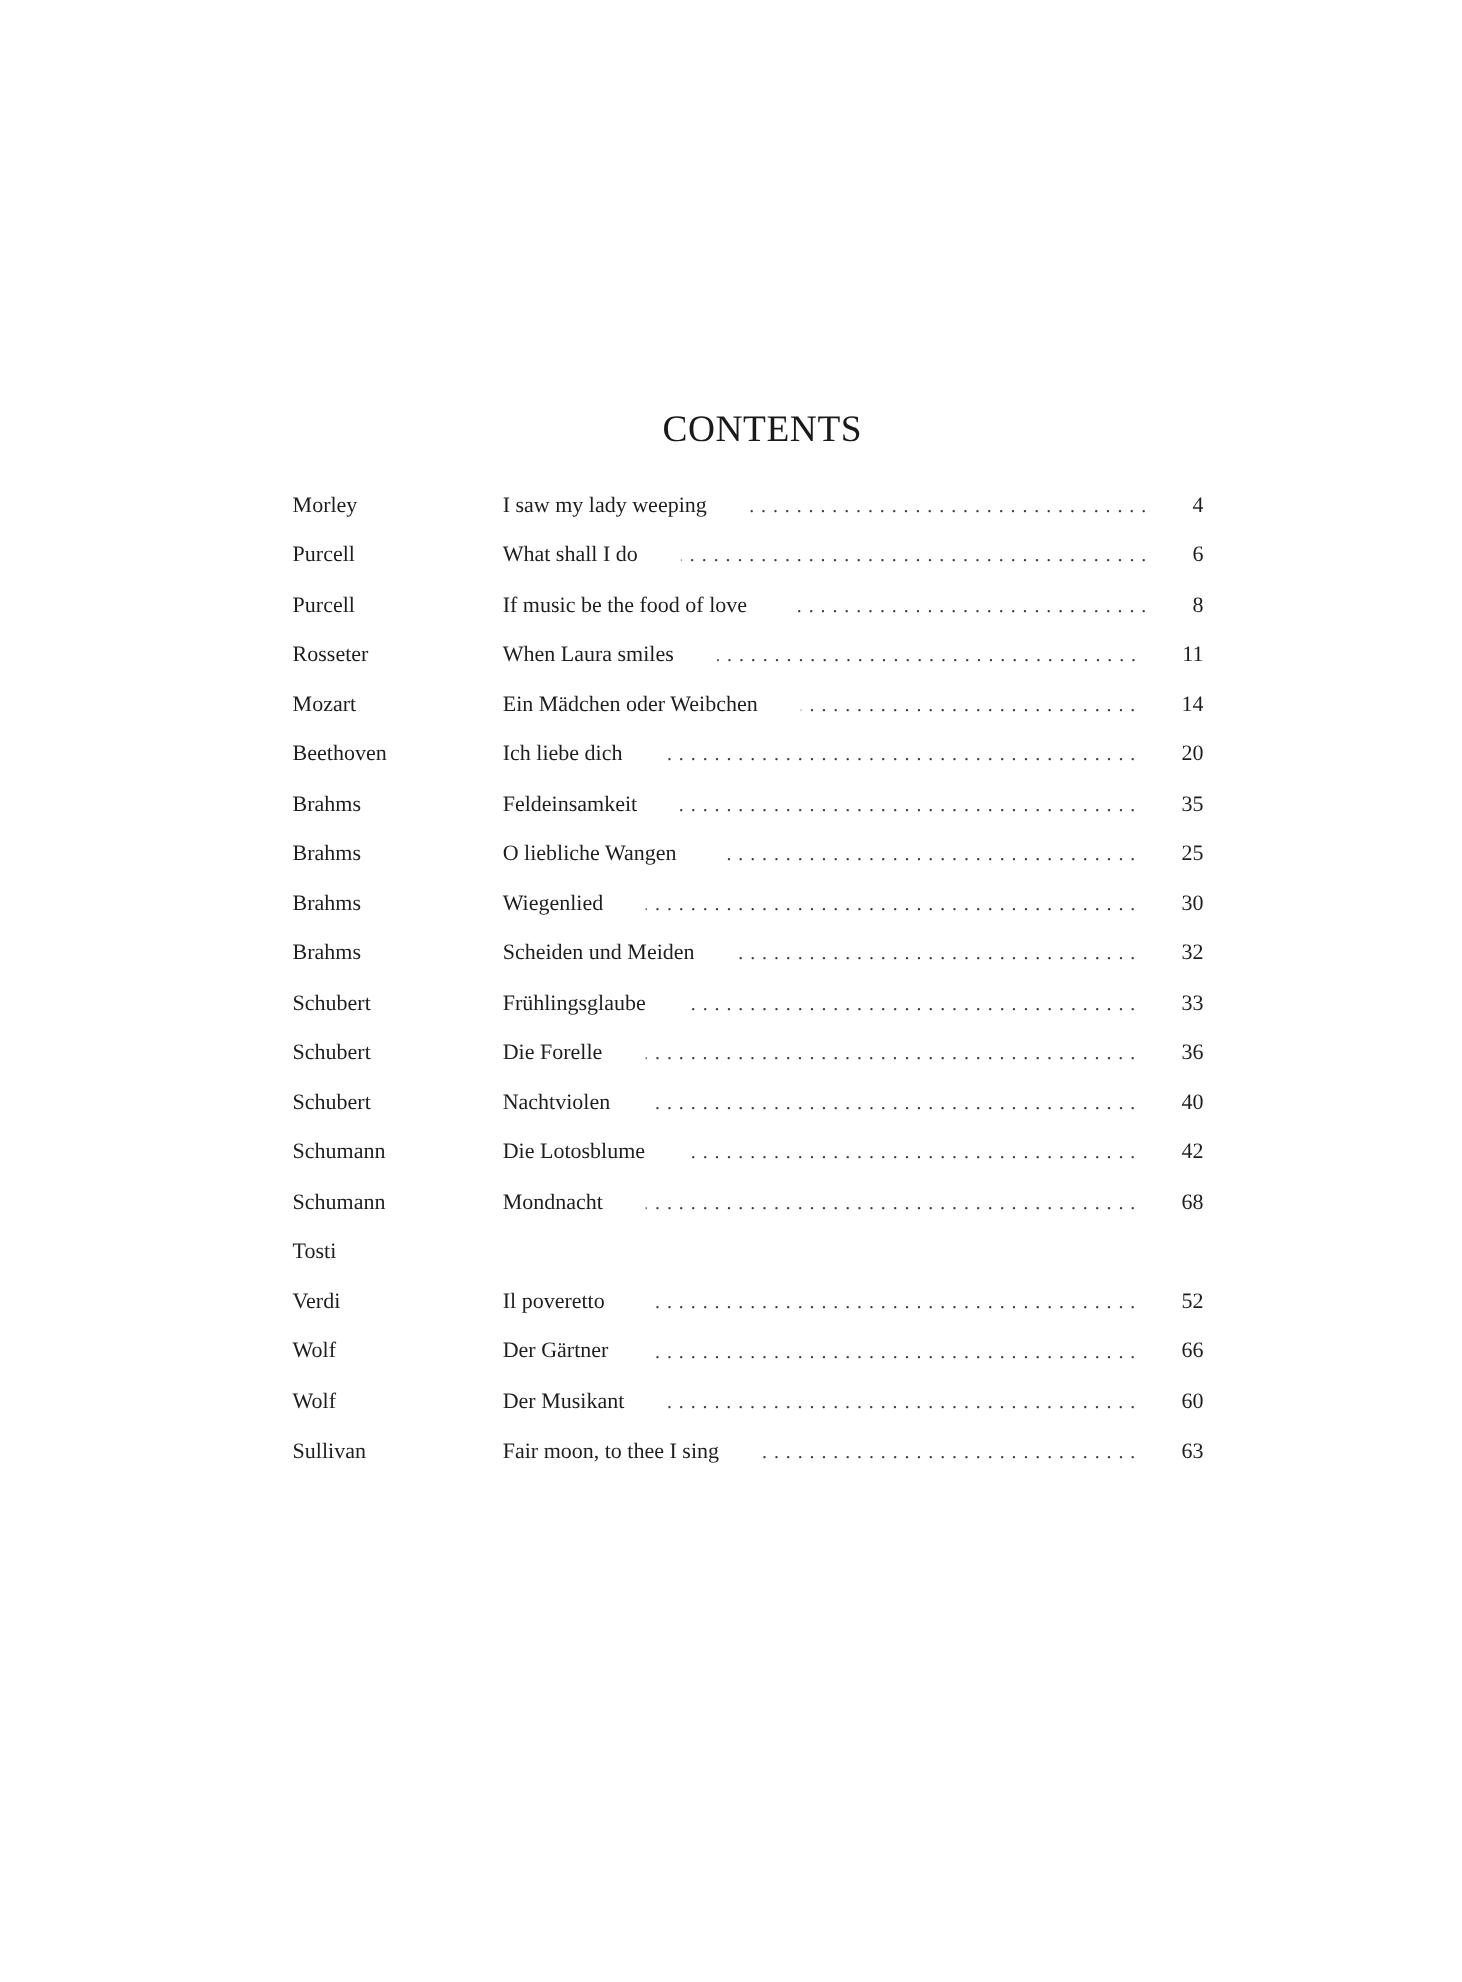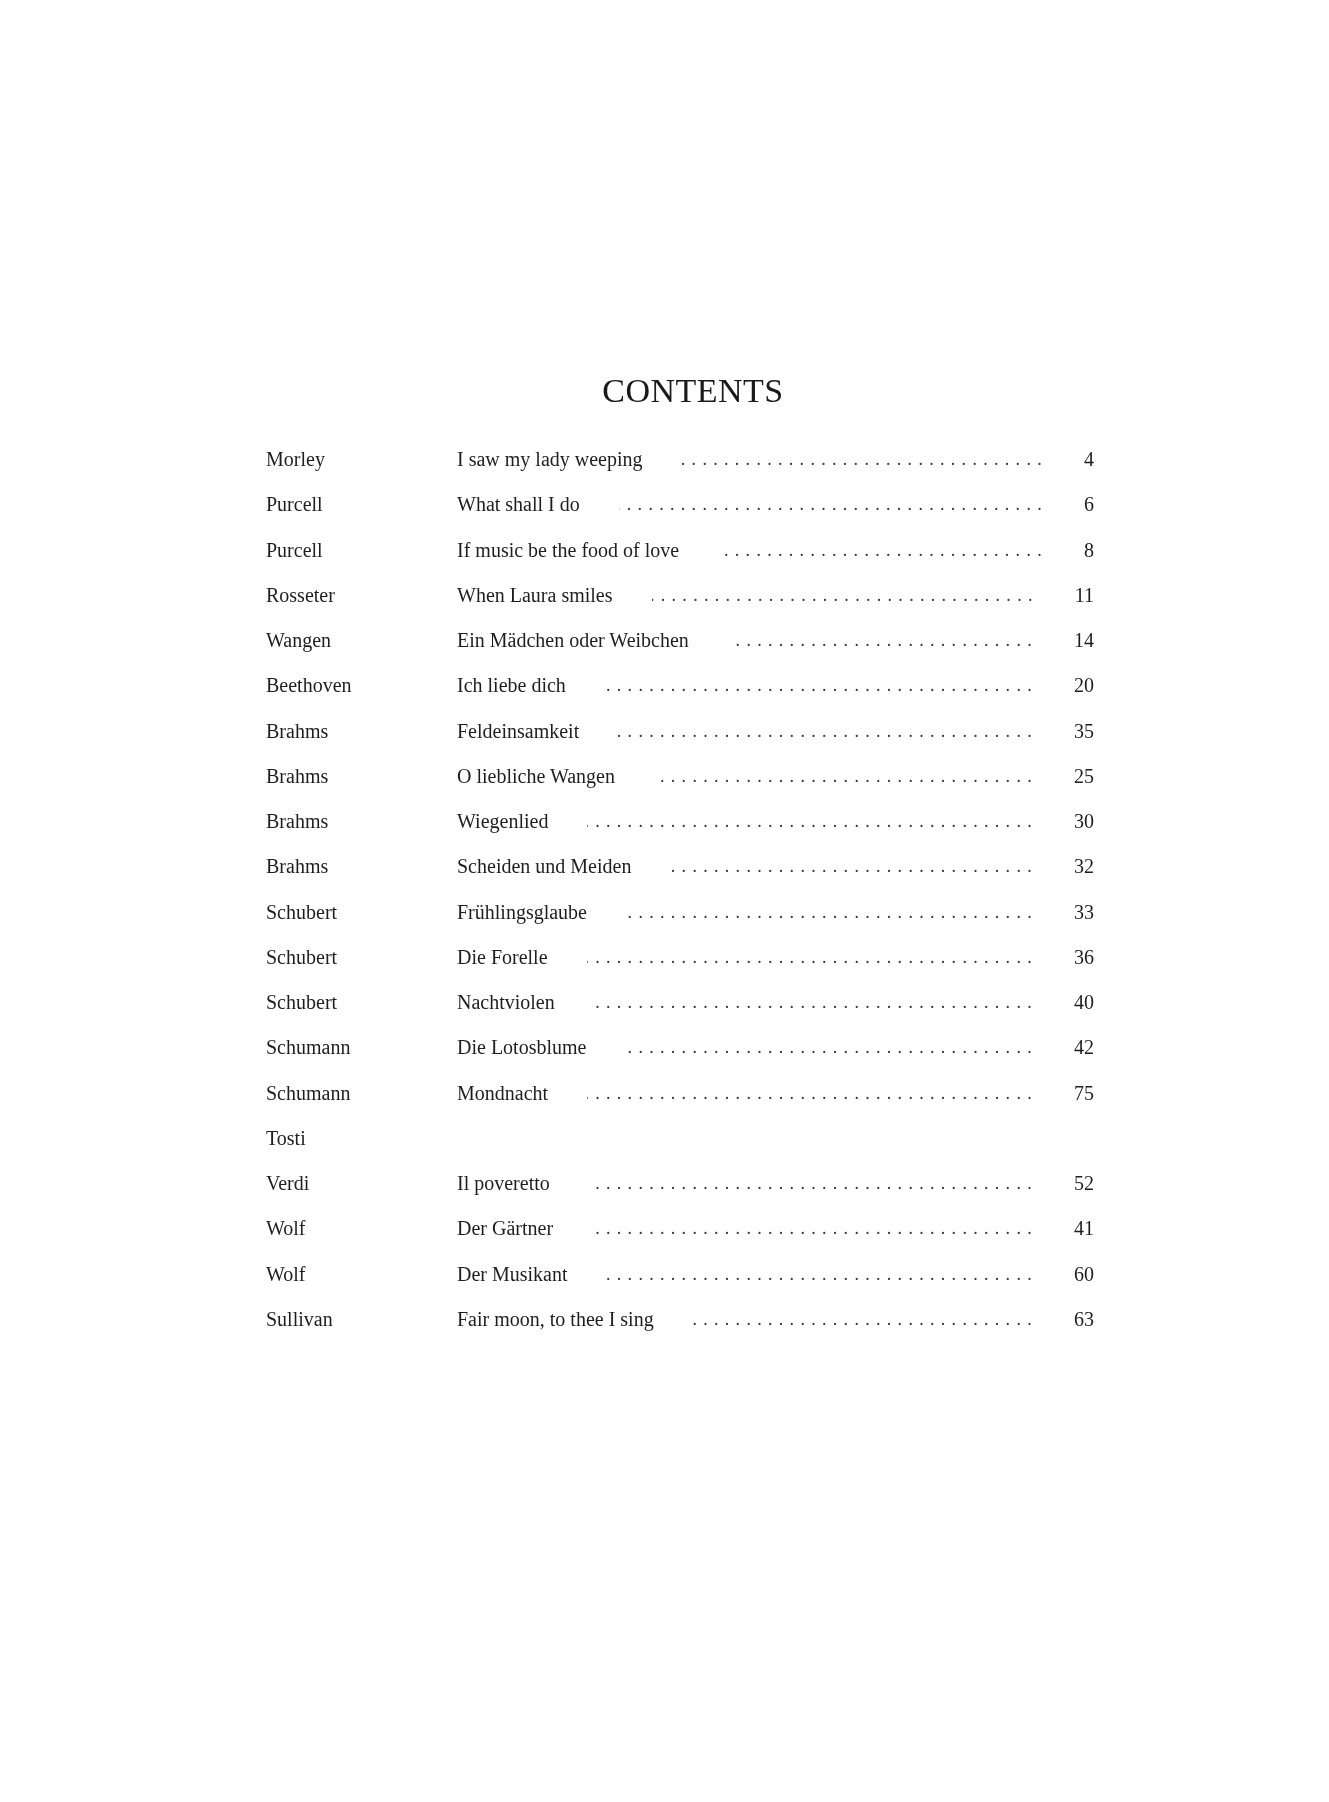--- a/index.html
+++ b/index.html
@@ -112,21 +112,21 @@
   </li>
   <li class="toc-row">
     <span class="composer">Rosseter</span>
     <span class="entry">
       <span class="song-title">When Laura smiles</span>
       <span class="leader"></span>
       <span class="page-num">11</span>
     </span>
   </li>
   <li class="toc-row">
-    <span class="composer">Wangen</span>
+    <span class="composer">Mozart</span>
     <span class="entry">
       <span class="song-title">Ein Mädchen oder Weibchen</span>
       <span class="leader"></span>
       <span class="page-num">14</span>
     </span>
   </li>
   <li class="toc-row">
     <span class="composer">Beethoven</span>
     <span class="entry">
       <span class="song-title">Ich liebe dich</span>
@@ -196,40 +196,40 @@
       <span class="song-title">Die Lotosblume</span>
       <span class="leader"></span>
       <span class="page-num">42</span>
     </span>
   </li>
   <li class="toc-row">
     <span class="composer">Schumann</span>
     <span class="entry">
       <span class="song-title">Mondnacht</span>
       <span class="leader"></span>
-      <span class="page-num">75</span>
+      <span class="page-num">68</span>
     </span>
   </li>
   <li class="toc-row">
     <span class="composer">Tosti</span>
   </li>
   <li class="toc-row">
     <span class="composer">Verdi</span>
     <span class="entry">
       <span class="song-title">Il poveretto</span>
       <span class="leader"></span>
       <span class="page-num">52</span>
     </span>
   </li>
   <li class="toc-row">
     <span class="composer">Wolf</span>
     <span class="entry">
       <span class="song-title">Der Gärtner</span>
       <span class="leader"></span>
-      <span class="page-num">41</span>
+      <span class="page-num">66</span>
     </span>
   </li>
   <li class="toc-row">
     <span class="composer">Wolf</span>
     <span class="entry">
       <span class="song-title">Der Musikant</span>
       <span class="leader"></span>
       <span class="page-num">60</span>
     </span>
   </li>

